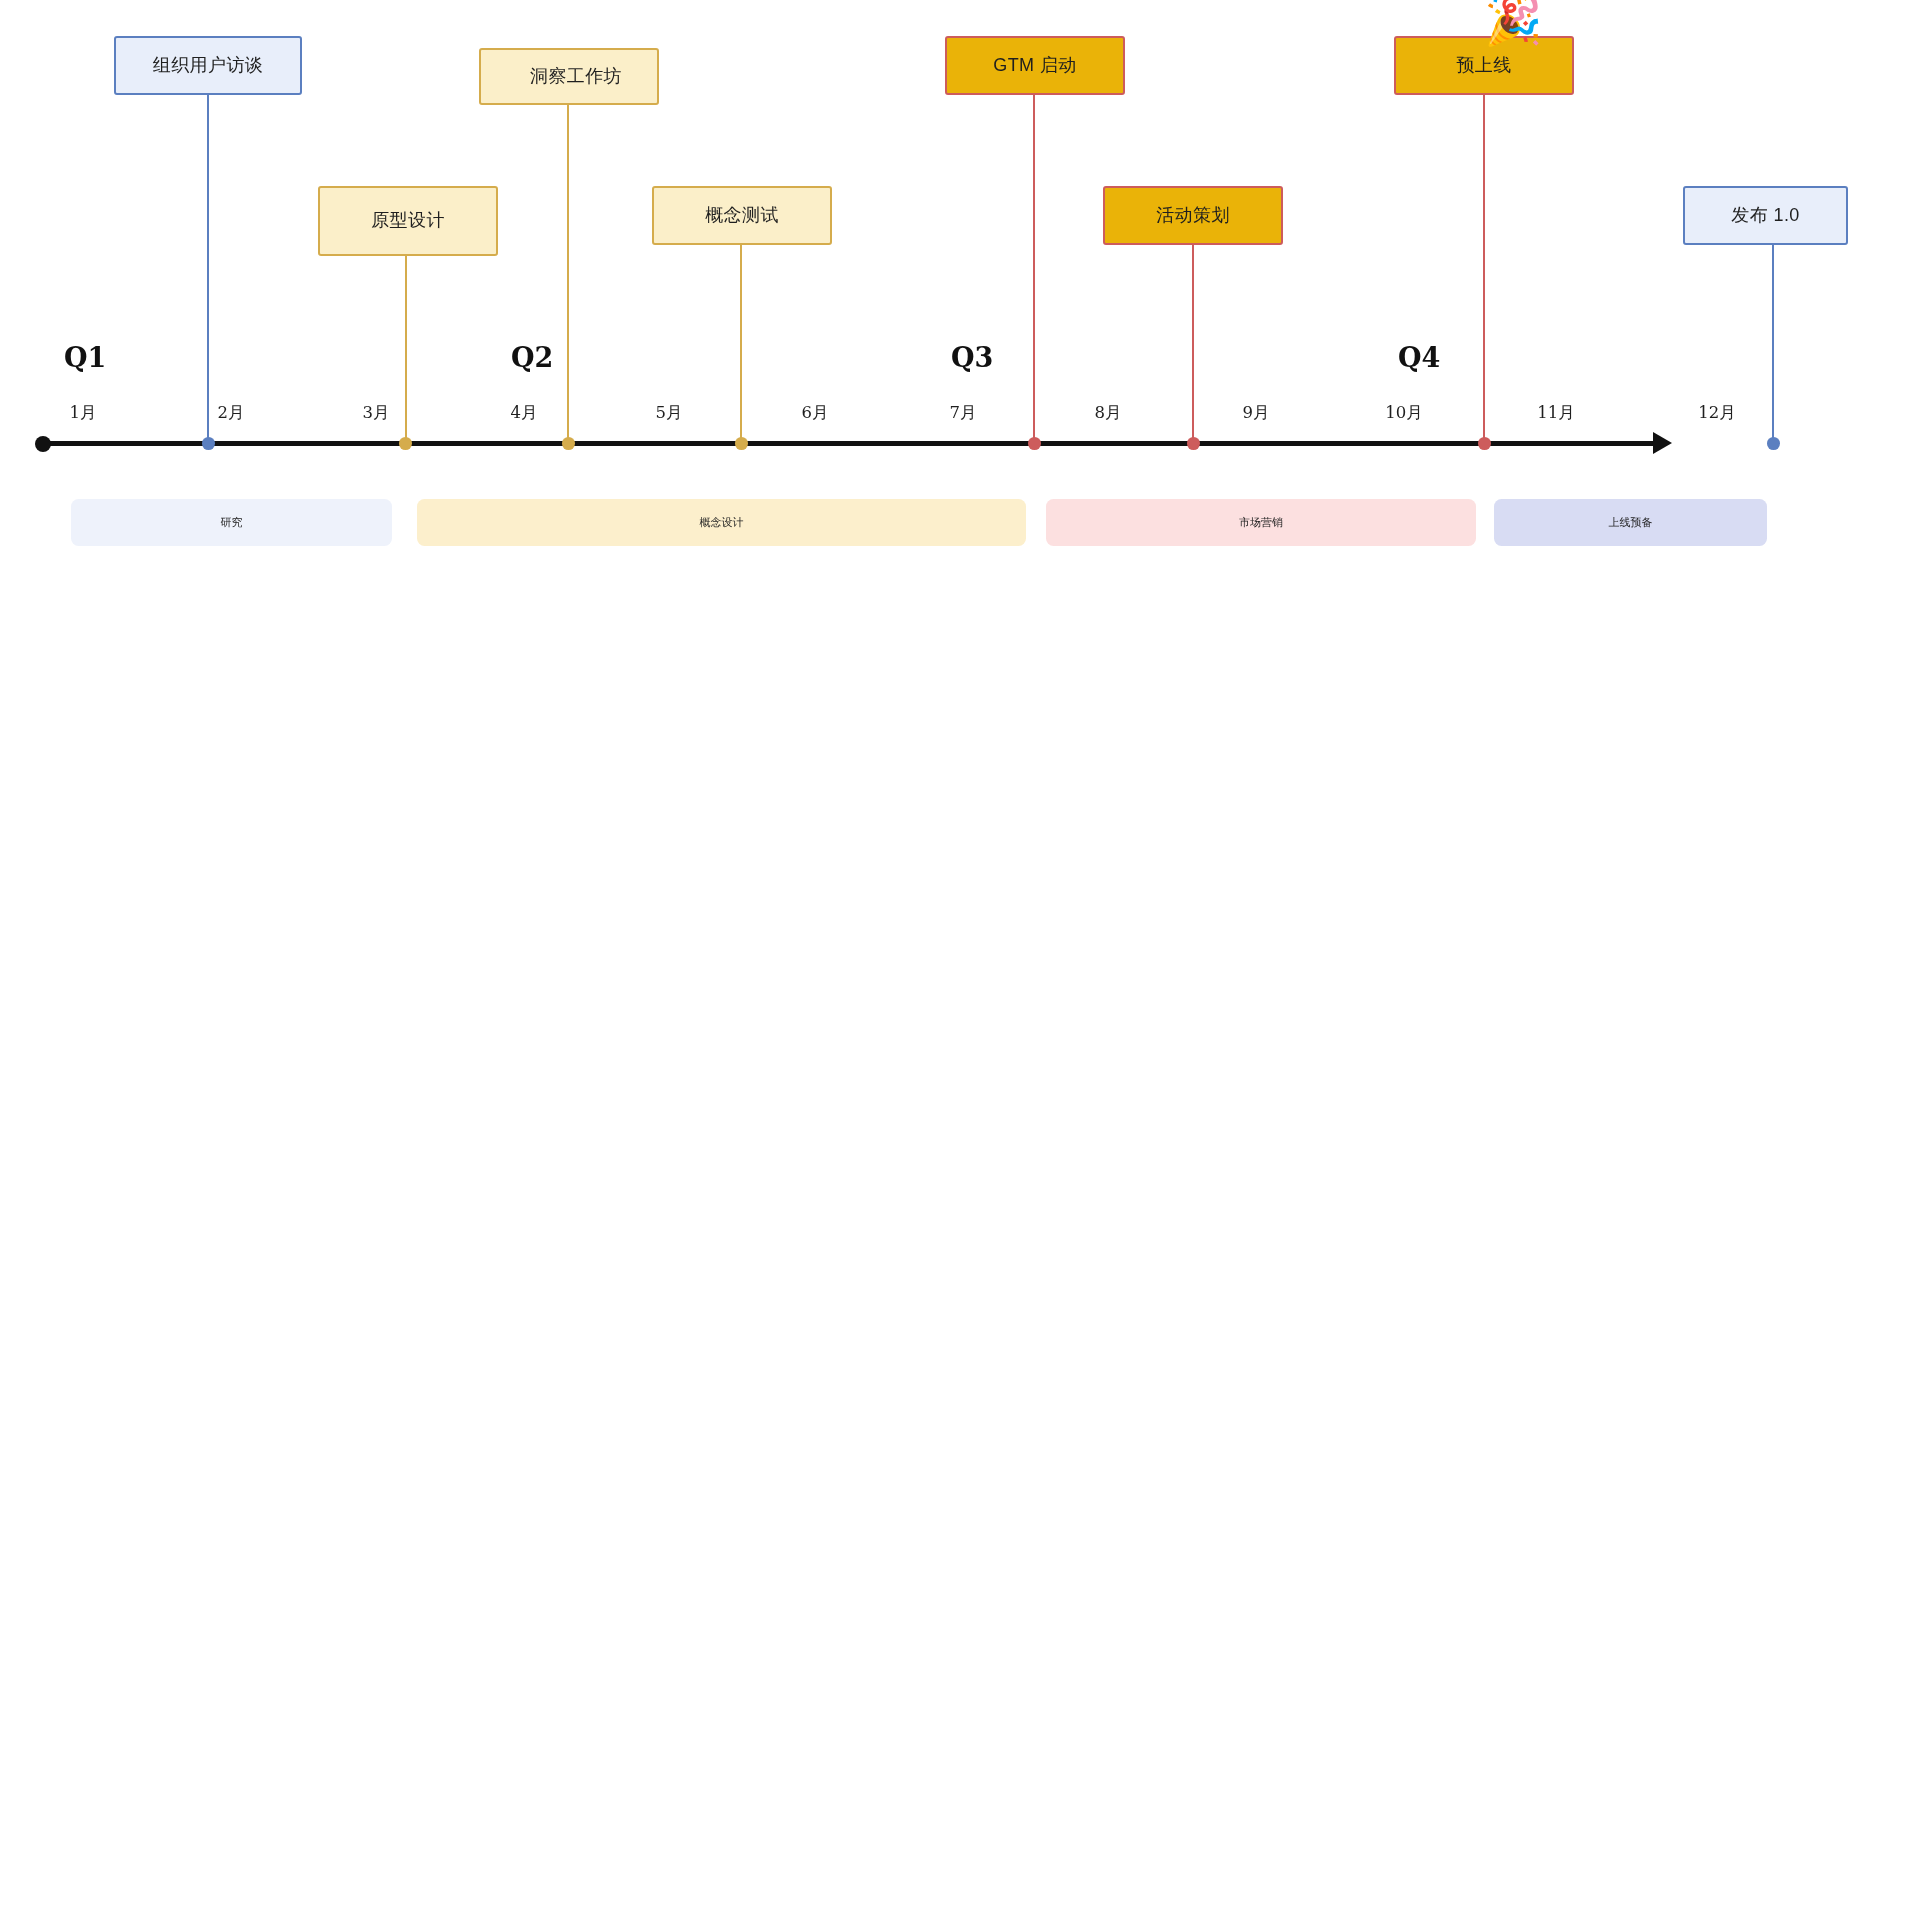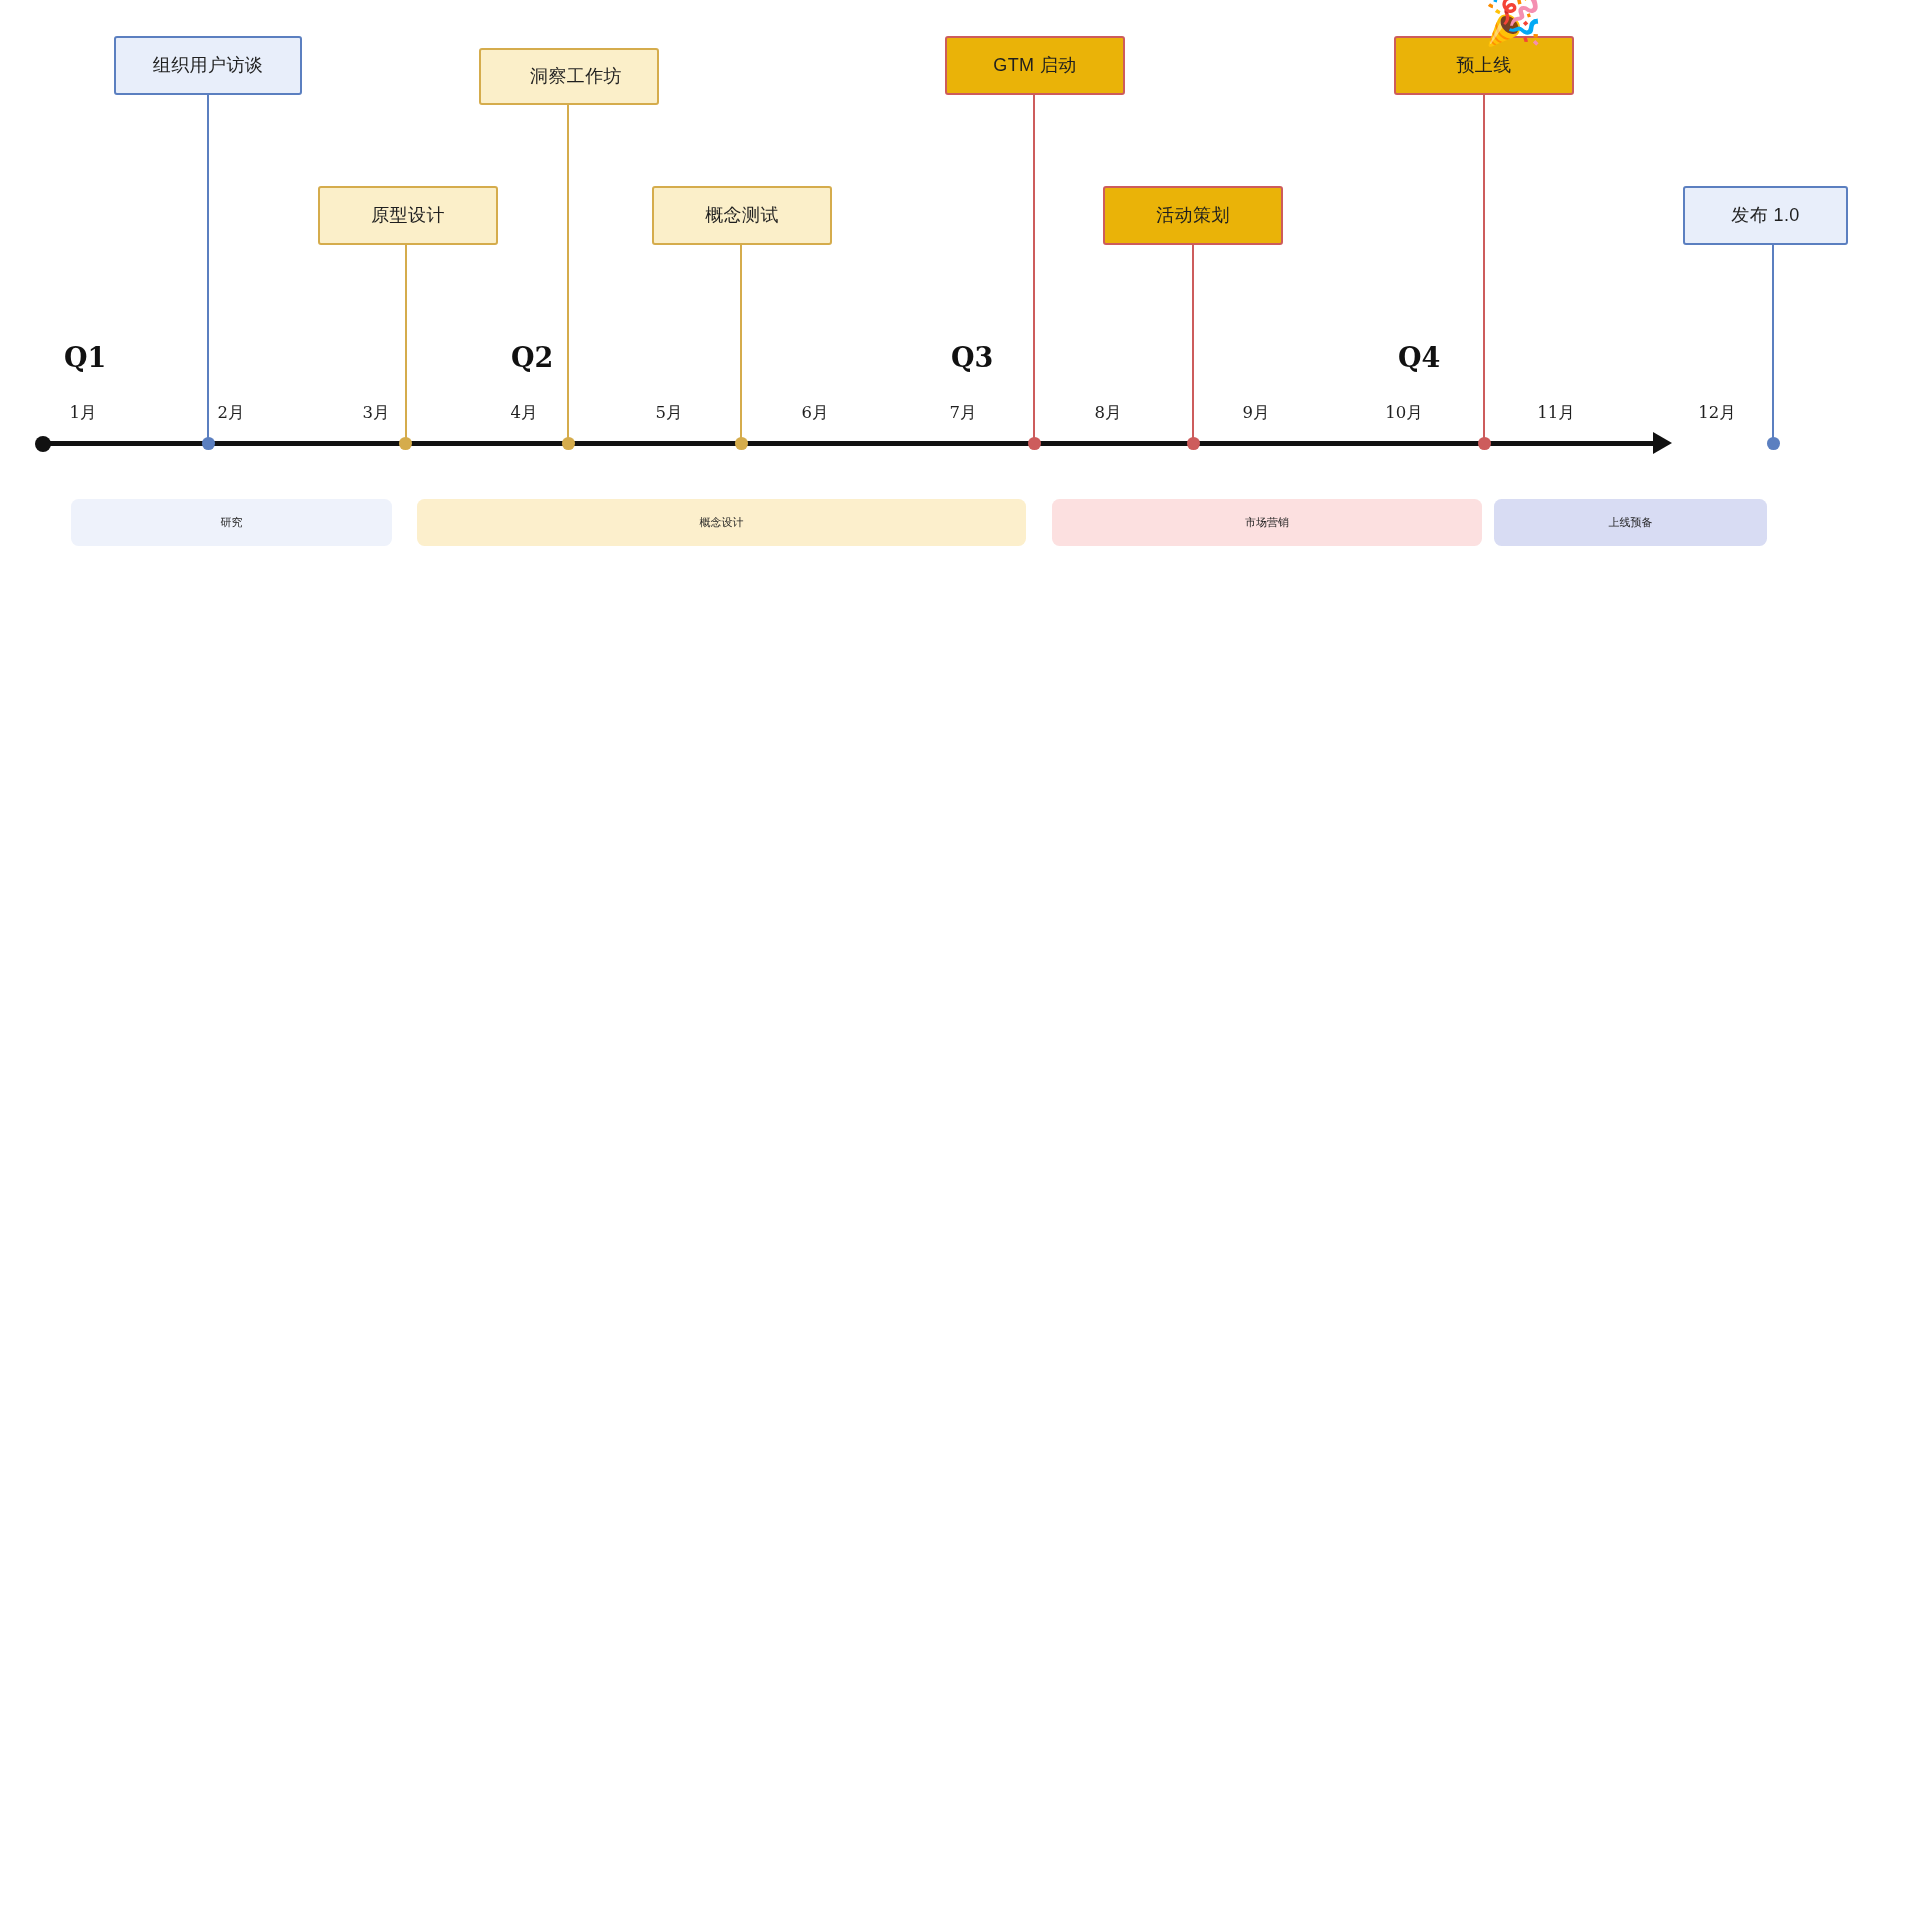--- a/index.html
+++ b/index.html
@@ -172,34 +172,34 @@
       <div class="axis-dot yellow" style="left: 562px; top: 437px;"></div>
       <div class="axis-dot yellow" style="left: 735px; top: 437px;"></div>
       <div class="axis-dot red" style="left: 1028px; top: 437px;"></div>
       <div class="axis-dot red" style="left: 1187px; top: 437px;"></div>
       <div class="axis-dot red" style="left: 1478px; top: 437px;"></div>
       <div class="axis-dot blue" style="left: 1767px; top: 437px;"></div>
     </div>
 
   <div id="milestone-layer">
       <div class="milestone blue" style="left: 114px; top: 36px; width: 188px; height: 59px;">组织用户访谈</div>
-      <div class="milestone yellow" style="left: 318px; top: 186px; width: 180px; height: 59px;">原型设计</div>
+      <div class="milestone yellow" style="left: 318px; top: 186px; width: 180px; height: 70px;">原型设计</div>
       <div class="milestone yellow" style="left: 479px; top: 48px; width: 180px; height: 57px; padding-left: 14px;">洞察工作坊</div>
       <div class="milestone yellow" style="left: 652px; top: 186px; width: 180px; height: 59px;">概念测试</div>
       <div class="milestone red" style="left: 945px; top: 36px; width: 180px; height: 59px;">GTM 启动</div>
       <div class="milestone red" style="left: 1103px; top: 186px; width: 180px; height: 59px;">活动策划</div>
       <div class="milestone red" style="left: 1394px; top: 36px; width: 180px; height: 59px;">预上线</div>
       <div class="milestone blue" style="left: 1683px; top: 186px; width: 165px; height: 59px;">发布 1.0</div>
     </div>
 
   <div id="emoji-layer">
       <div class="emoji-badge" style="left: 1514px; top: -3px;">🎉</div>
     </div>
 
   <div id="phase-layer">
       <div class="phase-bar" style="left: 71px; top: 499px; width: 321px; background: rgb(238, 242, 251);">研究</div>
       <div class="phase-bar" style="left: 417px; top: 499px; width: 609px; background: rgb(252, 239, 204);">概念设计</div>
-      <div class="phase-bar" style="left: 1046px; top: 499px; width: 430px; background: rgb(252, 224, 224); margin-left: 6px;">市场营销</div>
+      <div class="phase-bar" style="left: 1046px; top: 499px; width: 430px; background: rgb(252, 224, 224);">市场营销</div>
       <div class="phase-bar" style="left: 1494px; top: 499px; width: 273px; background: rgb(216, 220, 243);">上线预备</div>
     </div>
 
 </div>
 
 
 </body></html>

